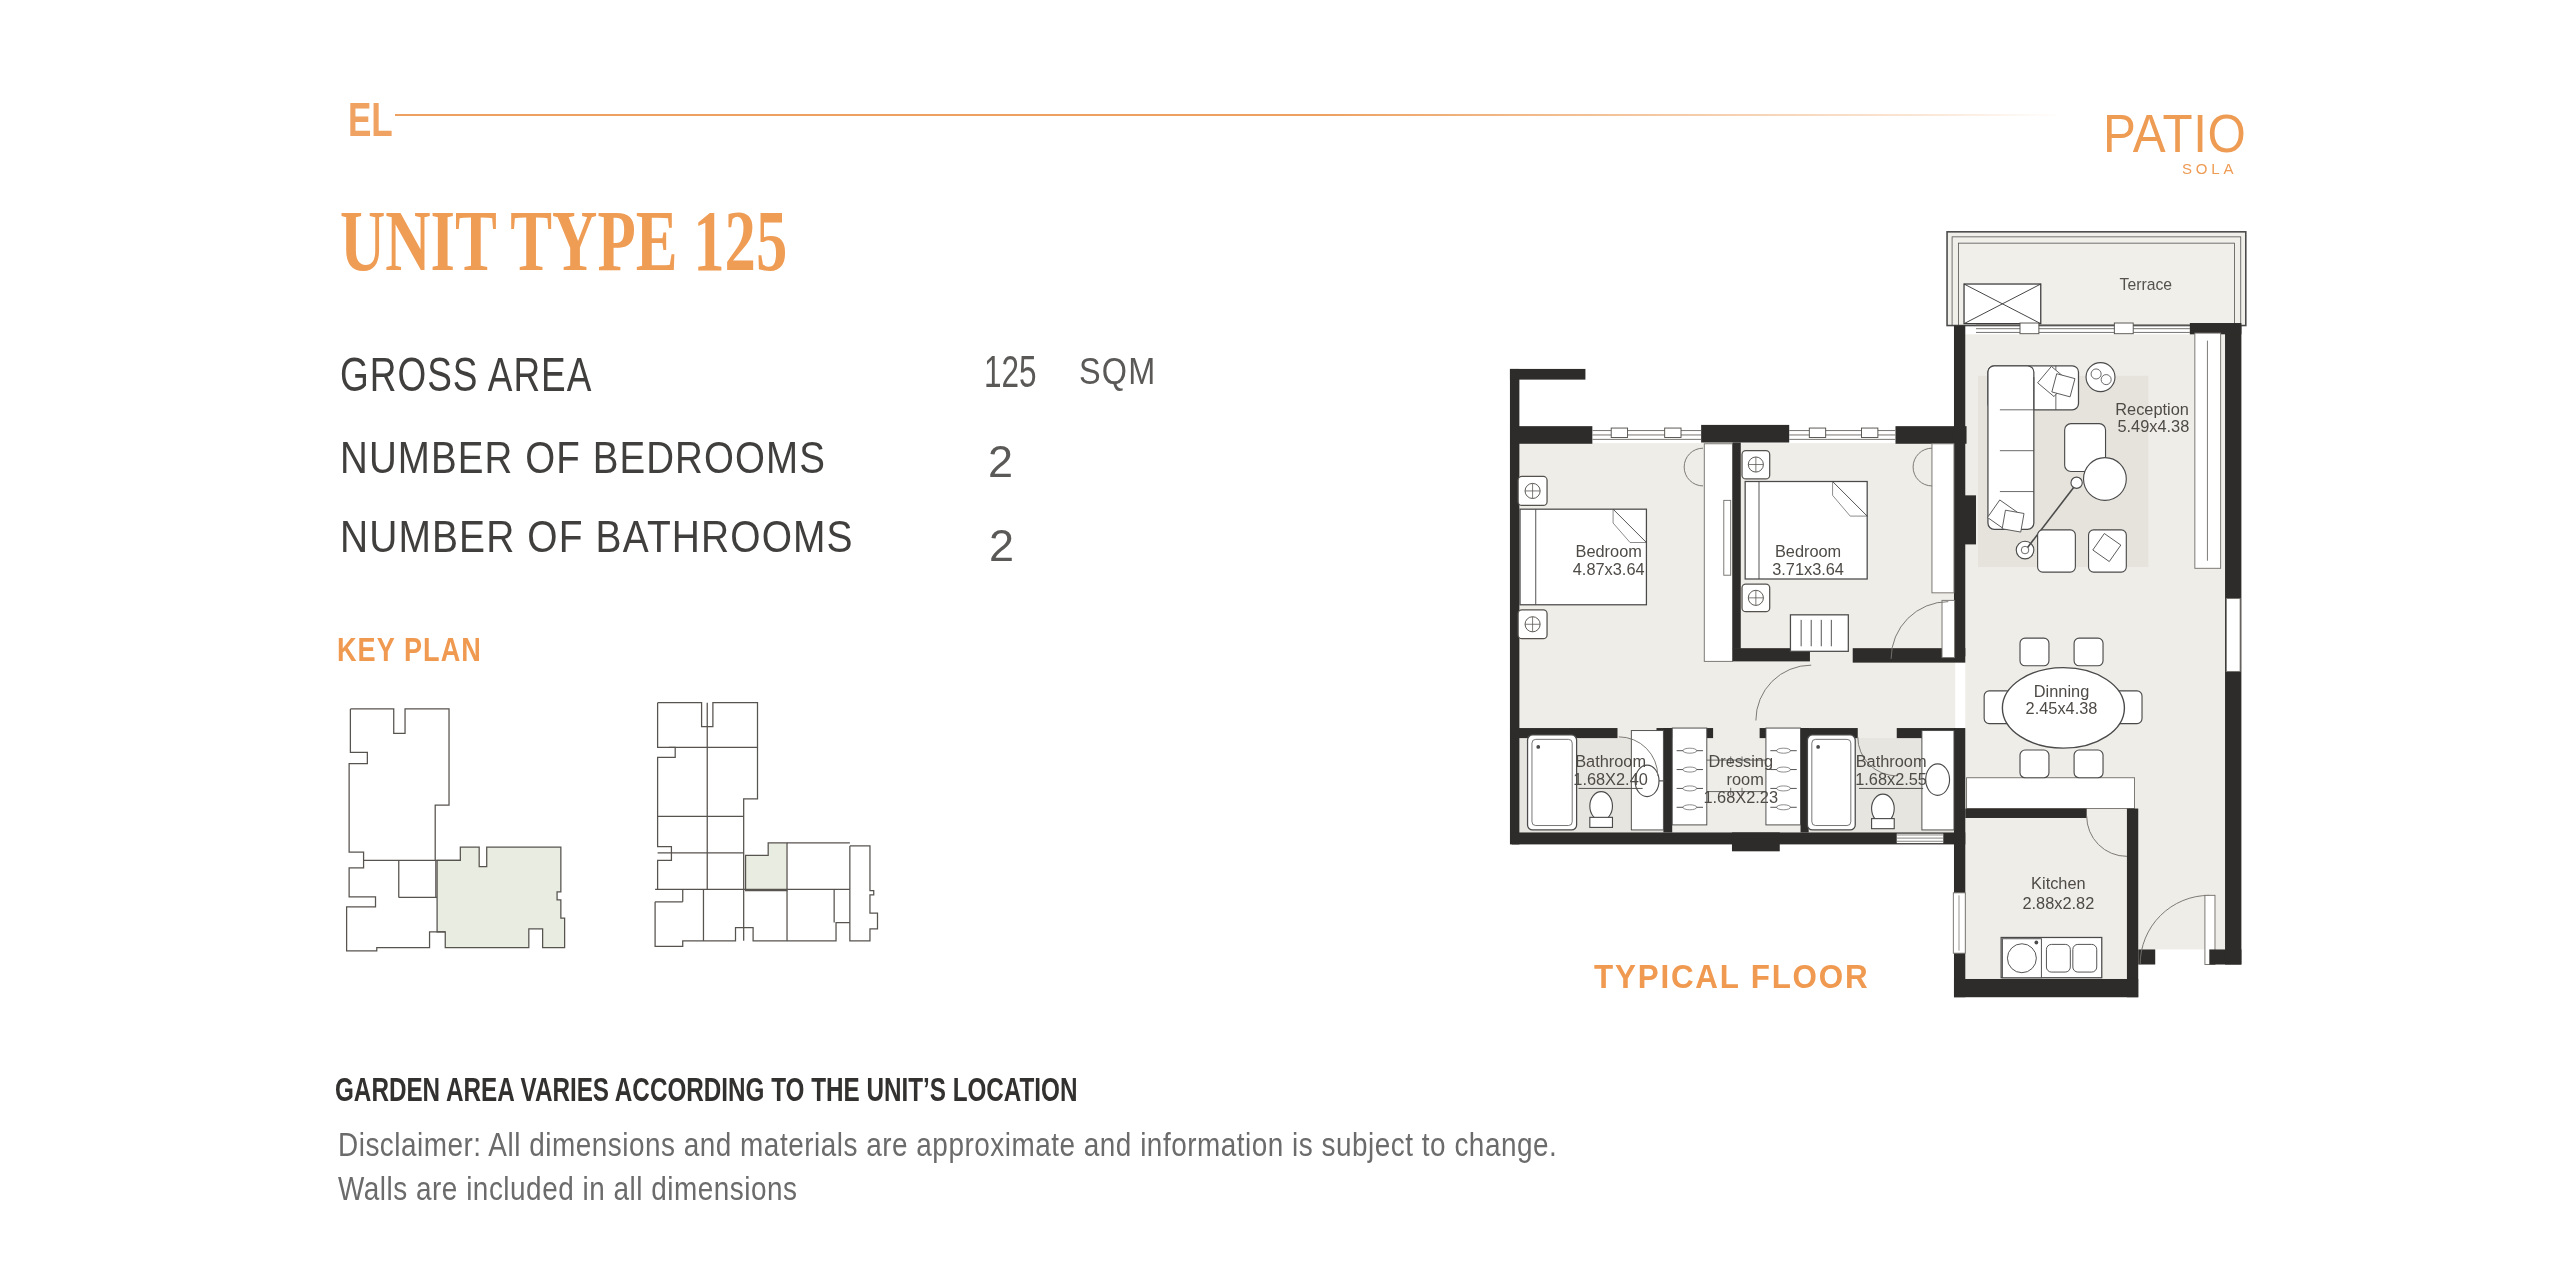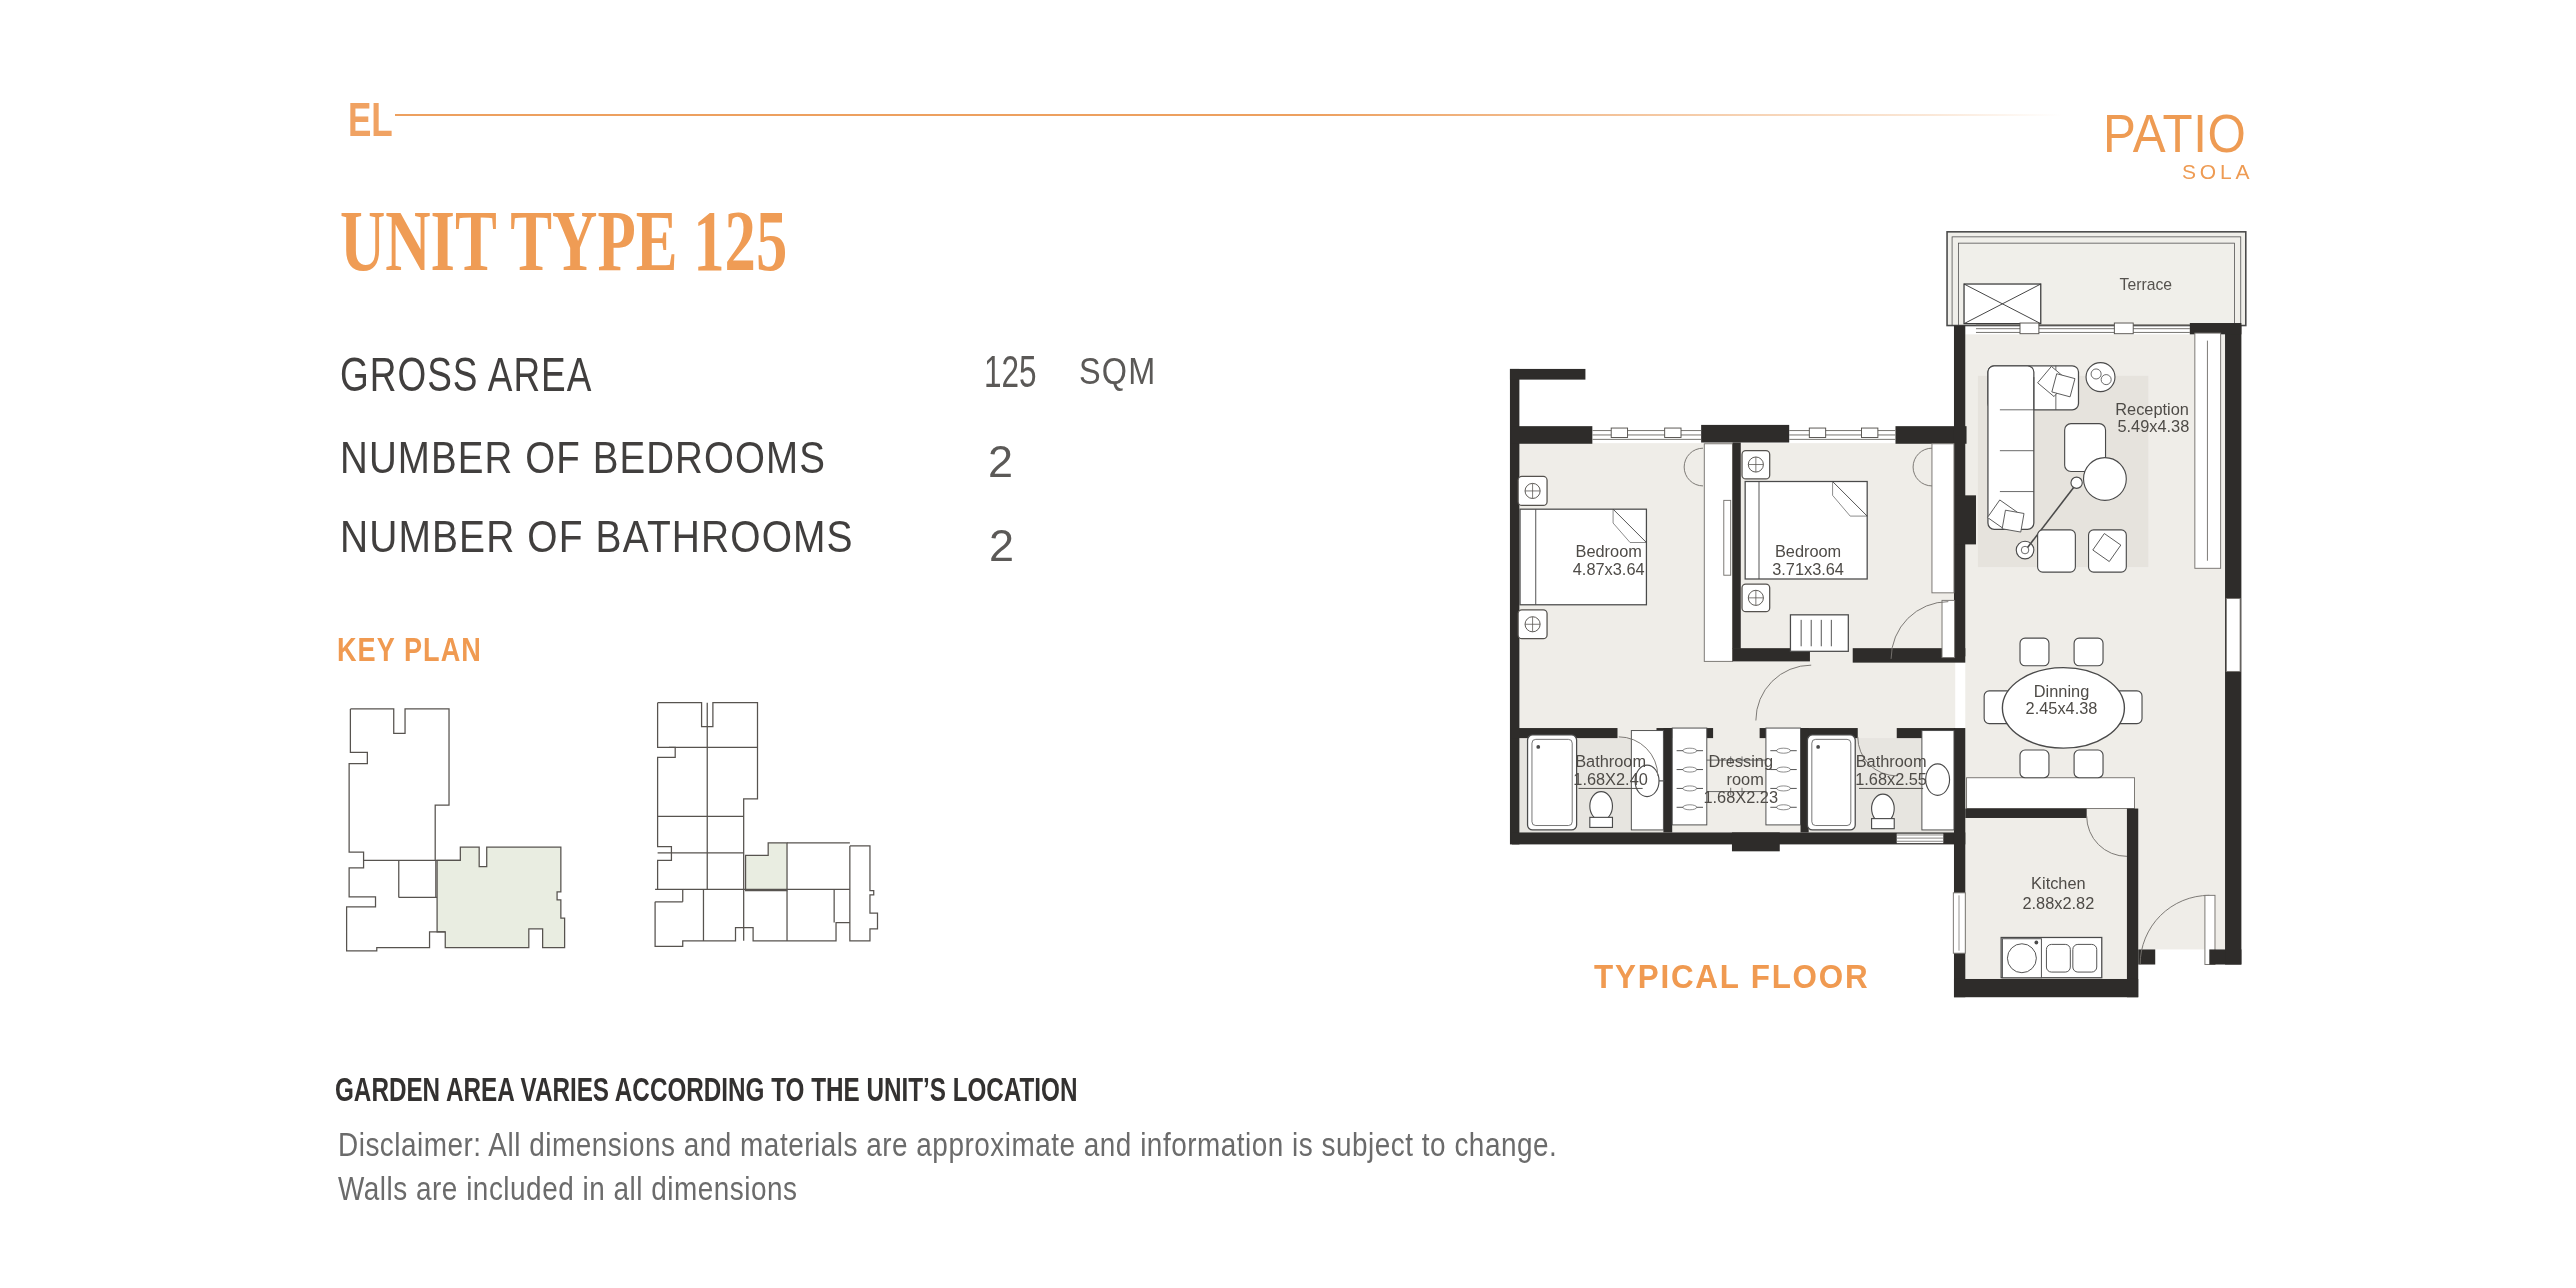--- a/index.html
+++ b/index.html
@@ -8,21 +8,21 @@
 </style>
 </head>
 <body>
 
 <div class="abs" style="left:348px;top:92px;color:#F0A262;font-size:48px;font-weight:bold;letter-spacing:0px;transform:scale(0.73,1);transform-origin:0 0;">EL</div>
 
 <div class="abs" style="left:395px;top:114px;width:1667px;height:1.9px;background:linear-gradient(90deg,#EDA05F 0%,#EDA05F 55%,rgba(237,160,95,0.25) 92%,rgba(237,160,95,0) 100%);"></div>
 
 <div class="abs" style="left:2103px;top:95px;margin-top:12px;">
   <div style="color:#EE9B53;font-size:53px;letter-spacing:0.6px;line-height:1;transform:scale(0.93,1);transform-origin:0 0;">PATIO</div>
-  <div style="color:#EE9B53;font-size:21px;letter-spacing:3.8px;line-height:1;margin-top:1.3px;margin-left:79px;">SOLA</div>
+  <div style="color:#EE9B53;font-size:15px;letter-spacing:3.8px;line-height:1;margin-top:1.3px;margin-left:79px;">SOLA</div>
 </div>
 
 <div class="abs" style="left:340px;top:190px;color:#EF9C55;font-family:'Liberation Serif',serif;font-size:87px;font-weight:bold;letter-spacing:0px;transform:scale(0.721,1);transform-origin:0 0;">UNIT TYPE 125</div>
 
 <div class="abs" style="left:340px;top:347px;color:#413F3E;font-size:48px;letter-spacing:1.3px;transform:scale(0.77,1);transform-origin:0 0;">GROSS AREA</div>
 <div class="abs" style="left:984px;top:346px;color:#5B5957;font-size:45px;transform:scale(0.7,1);transform-origin:0 0;">125</div>
 <div class="abs" style="left:1079px;top:351px;color:#5B5957;font-size:36px;letter-spacing:1.3px;transform:scale(0.9,1);transform-origin:0 0;">SQM</div>
 
 <div class="abs" style="left:340px;top:432px;color:#413F3E;font-size:45px;letter-spacing:1.3px;transform:scale(0.855,1);transform-origin:0 0;">NUMBER OF BEDROOMS</div>
 <div class="abs" style="left:988px;top:436px;color:#5B5957;font-size:45px;">2</div>

